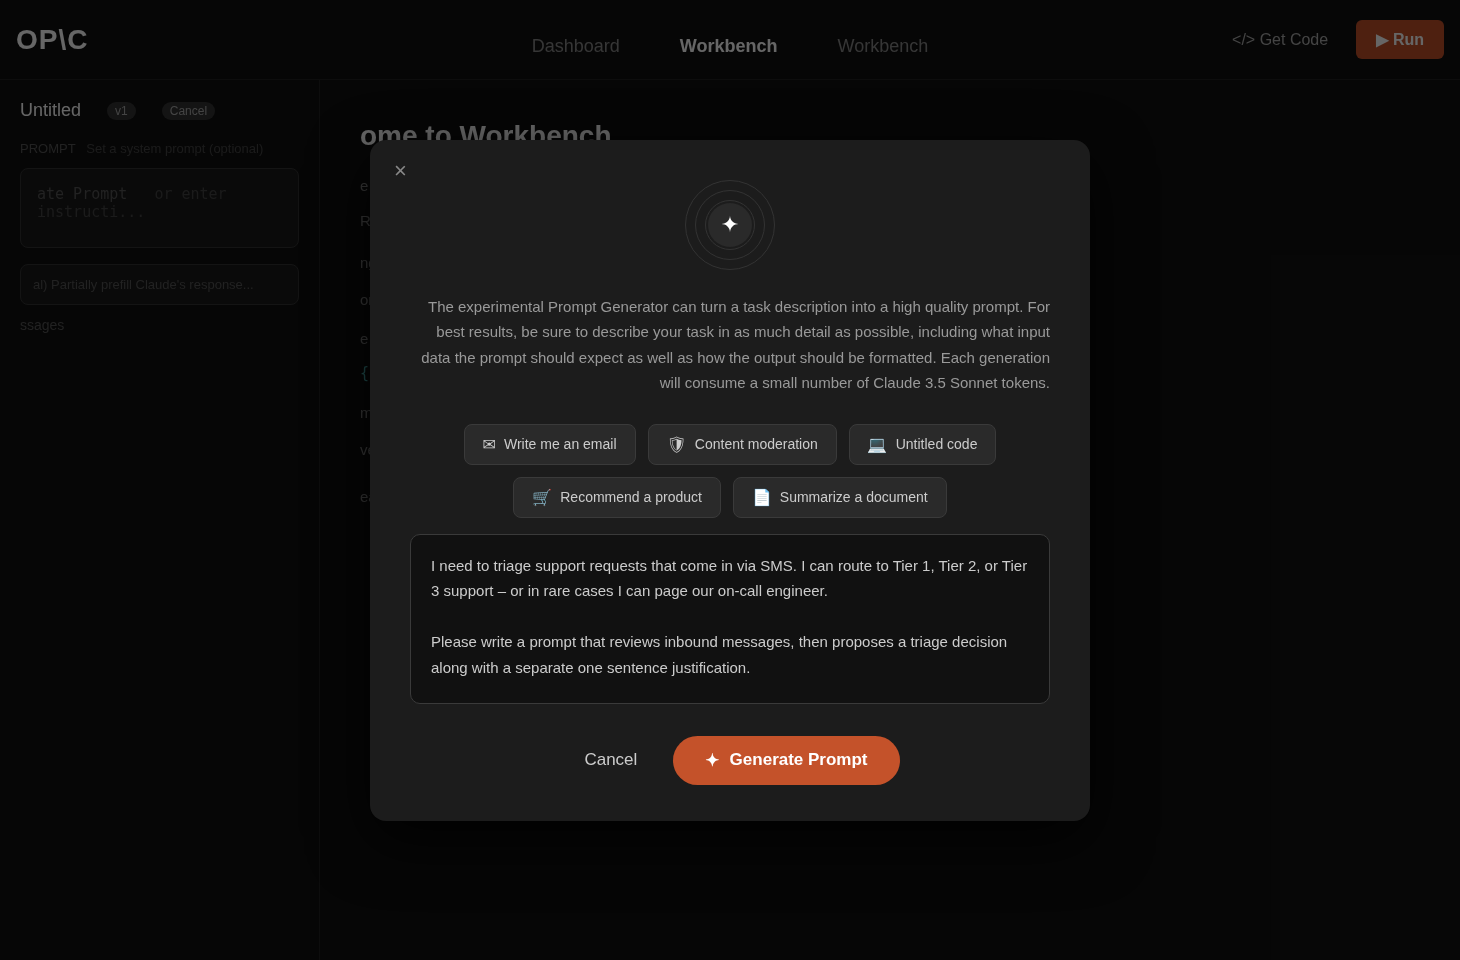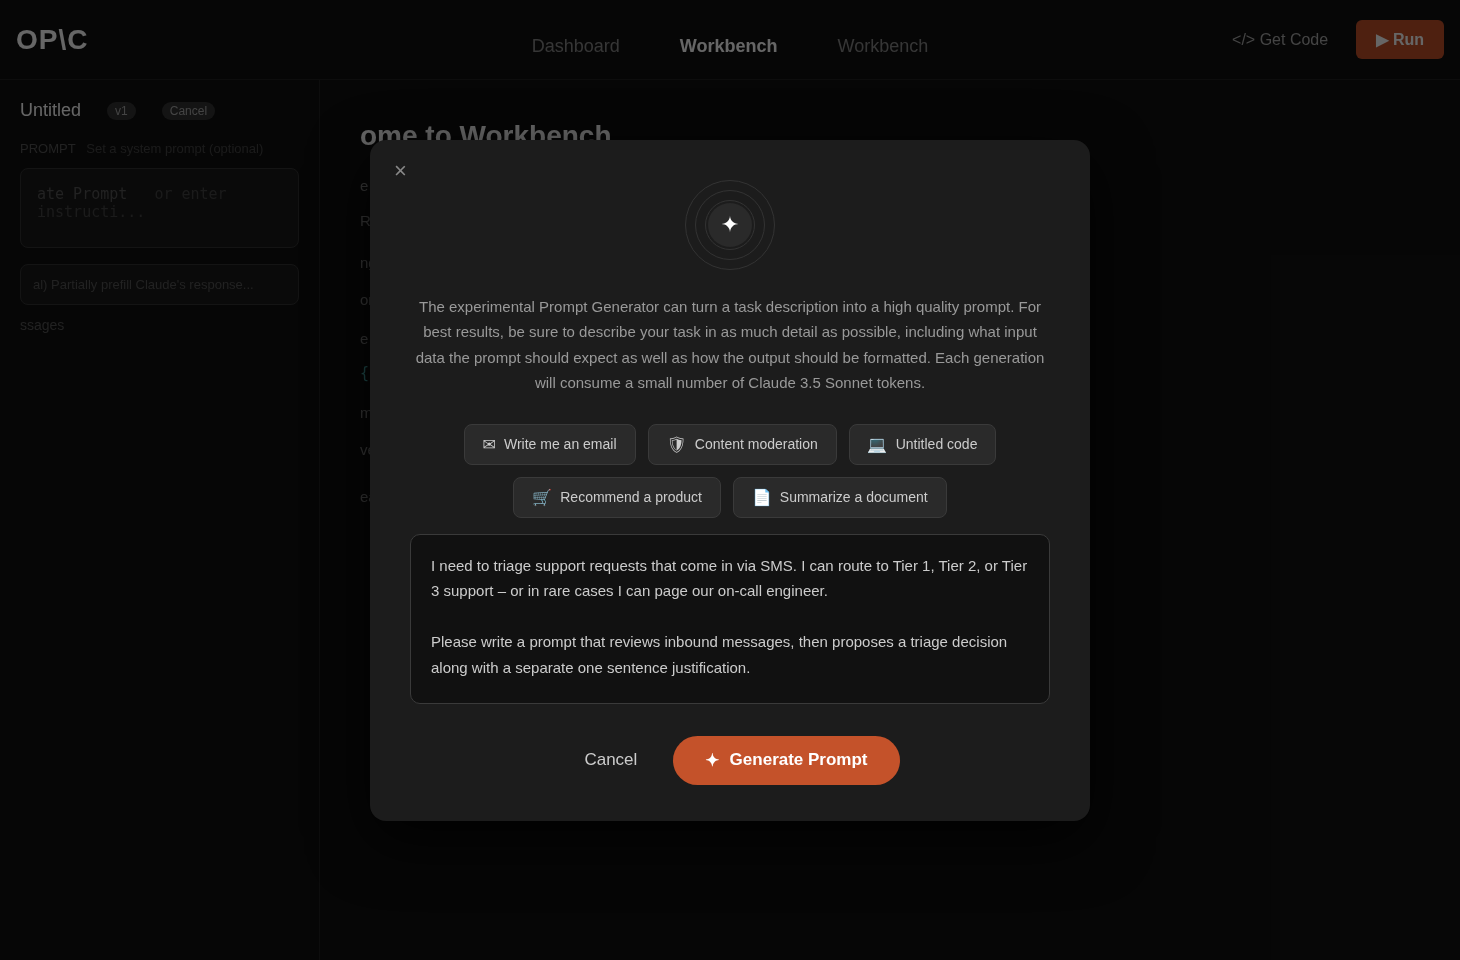--- a/index.html
+++ b/index.html
@@ -238,21 +238,21 @@
       z-index: 1;
     }
     .modal-title {
       text-align: center;
       color: #fff;
       font-size: 22px;
       font-weight: 700;
       margin-bottom: 16px;
     }
     .modal-description {
-      text-align: center;
+      text-align: right;
       color: #999;
       font-size: 15px;
       line-height: 1.7;
       margin-bottom: 28px;
     }
 
     
     .example-row {
       display: flex;
       gap: 12px;

